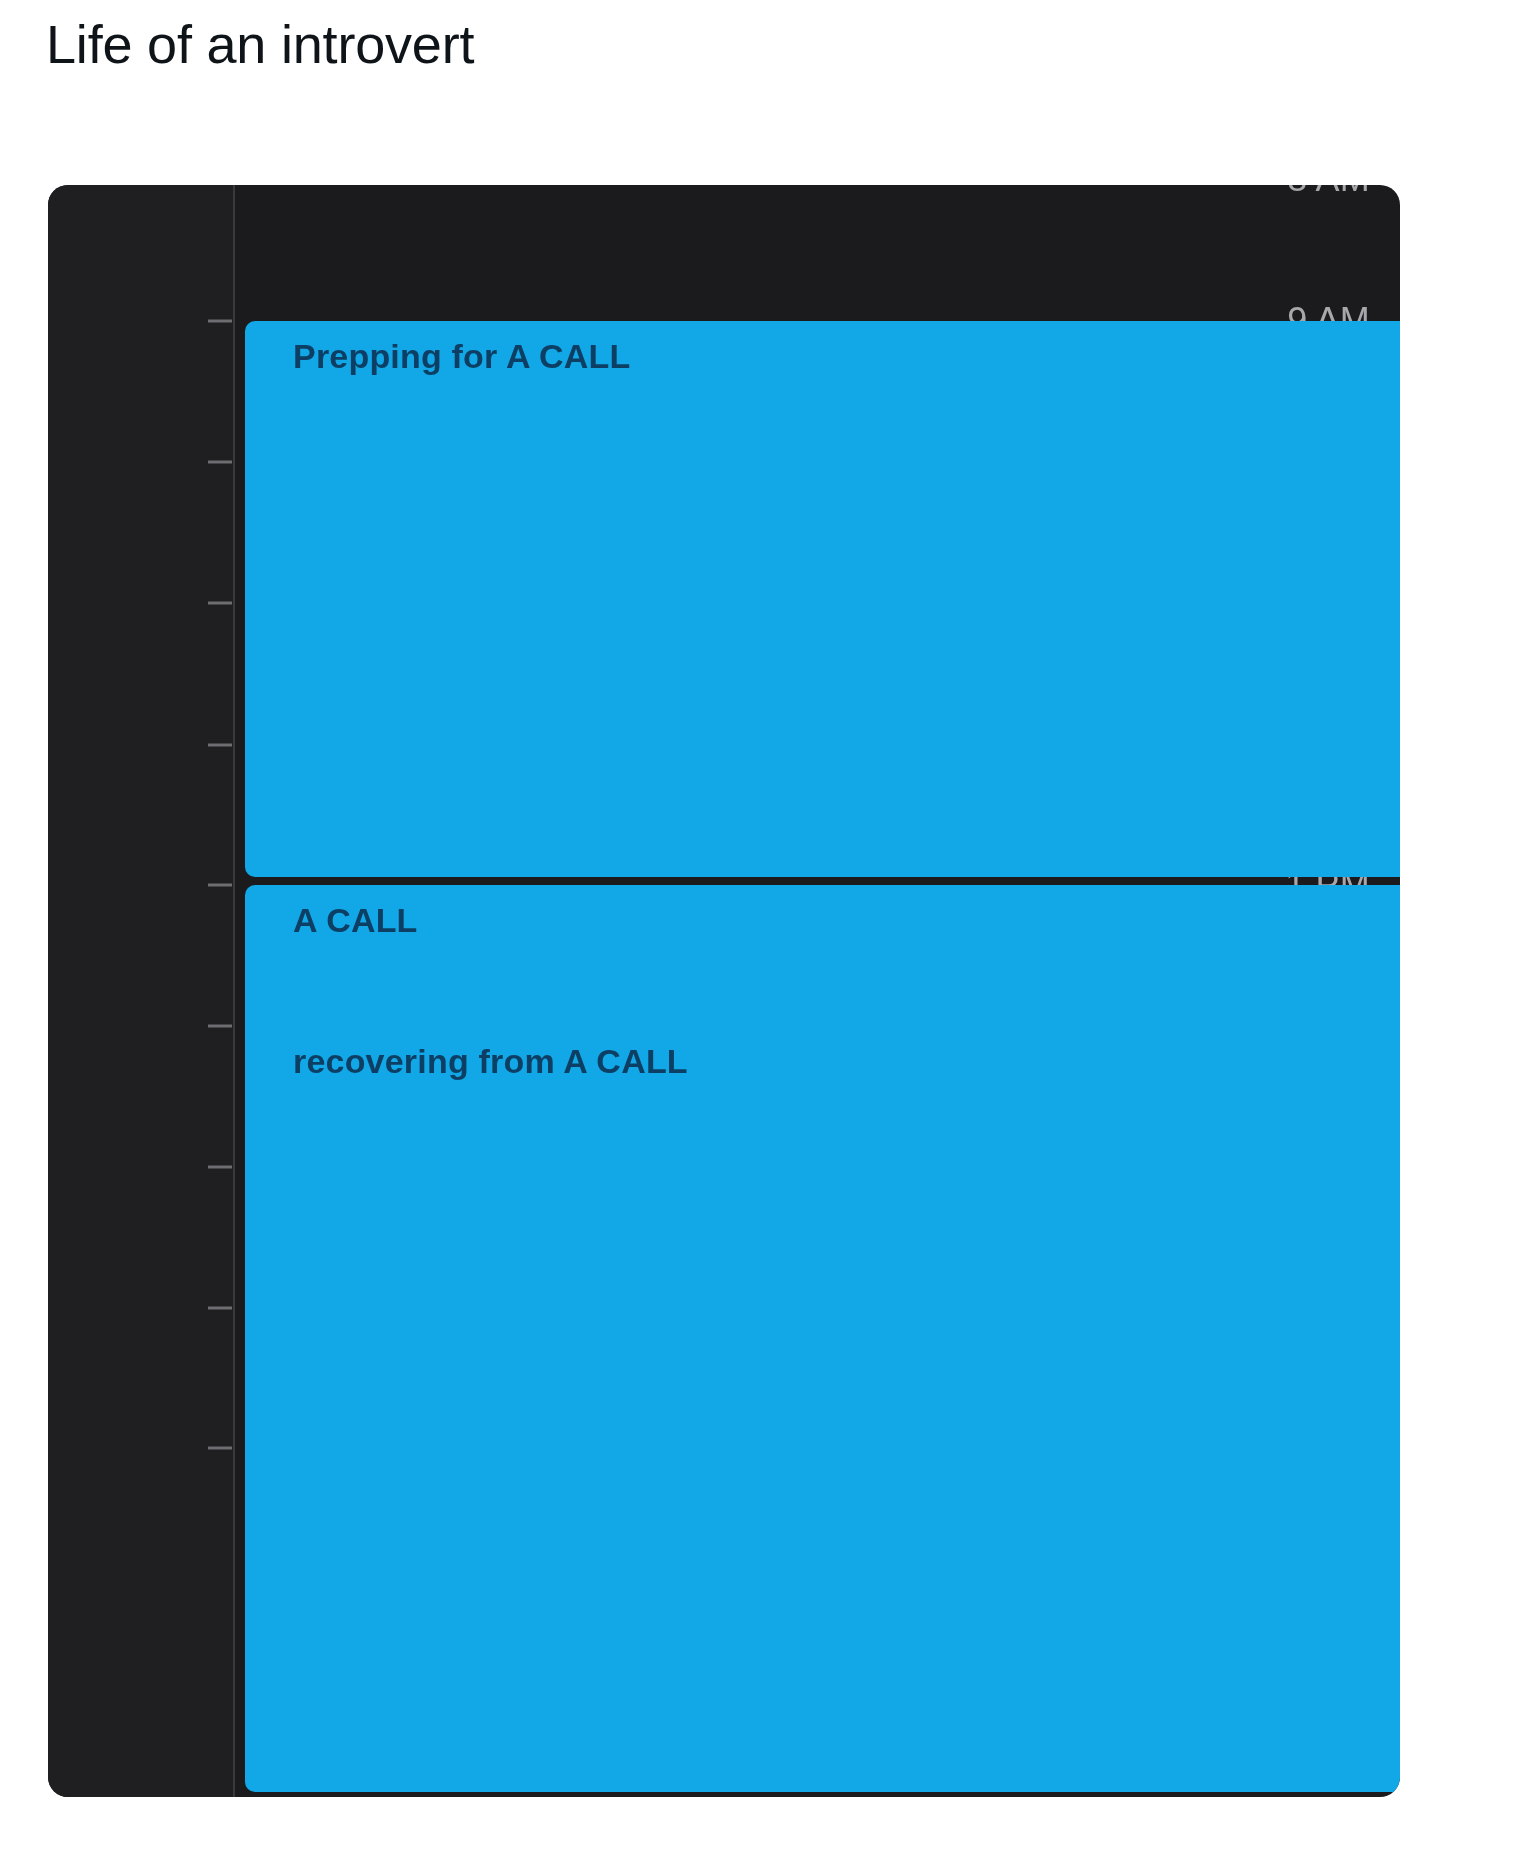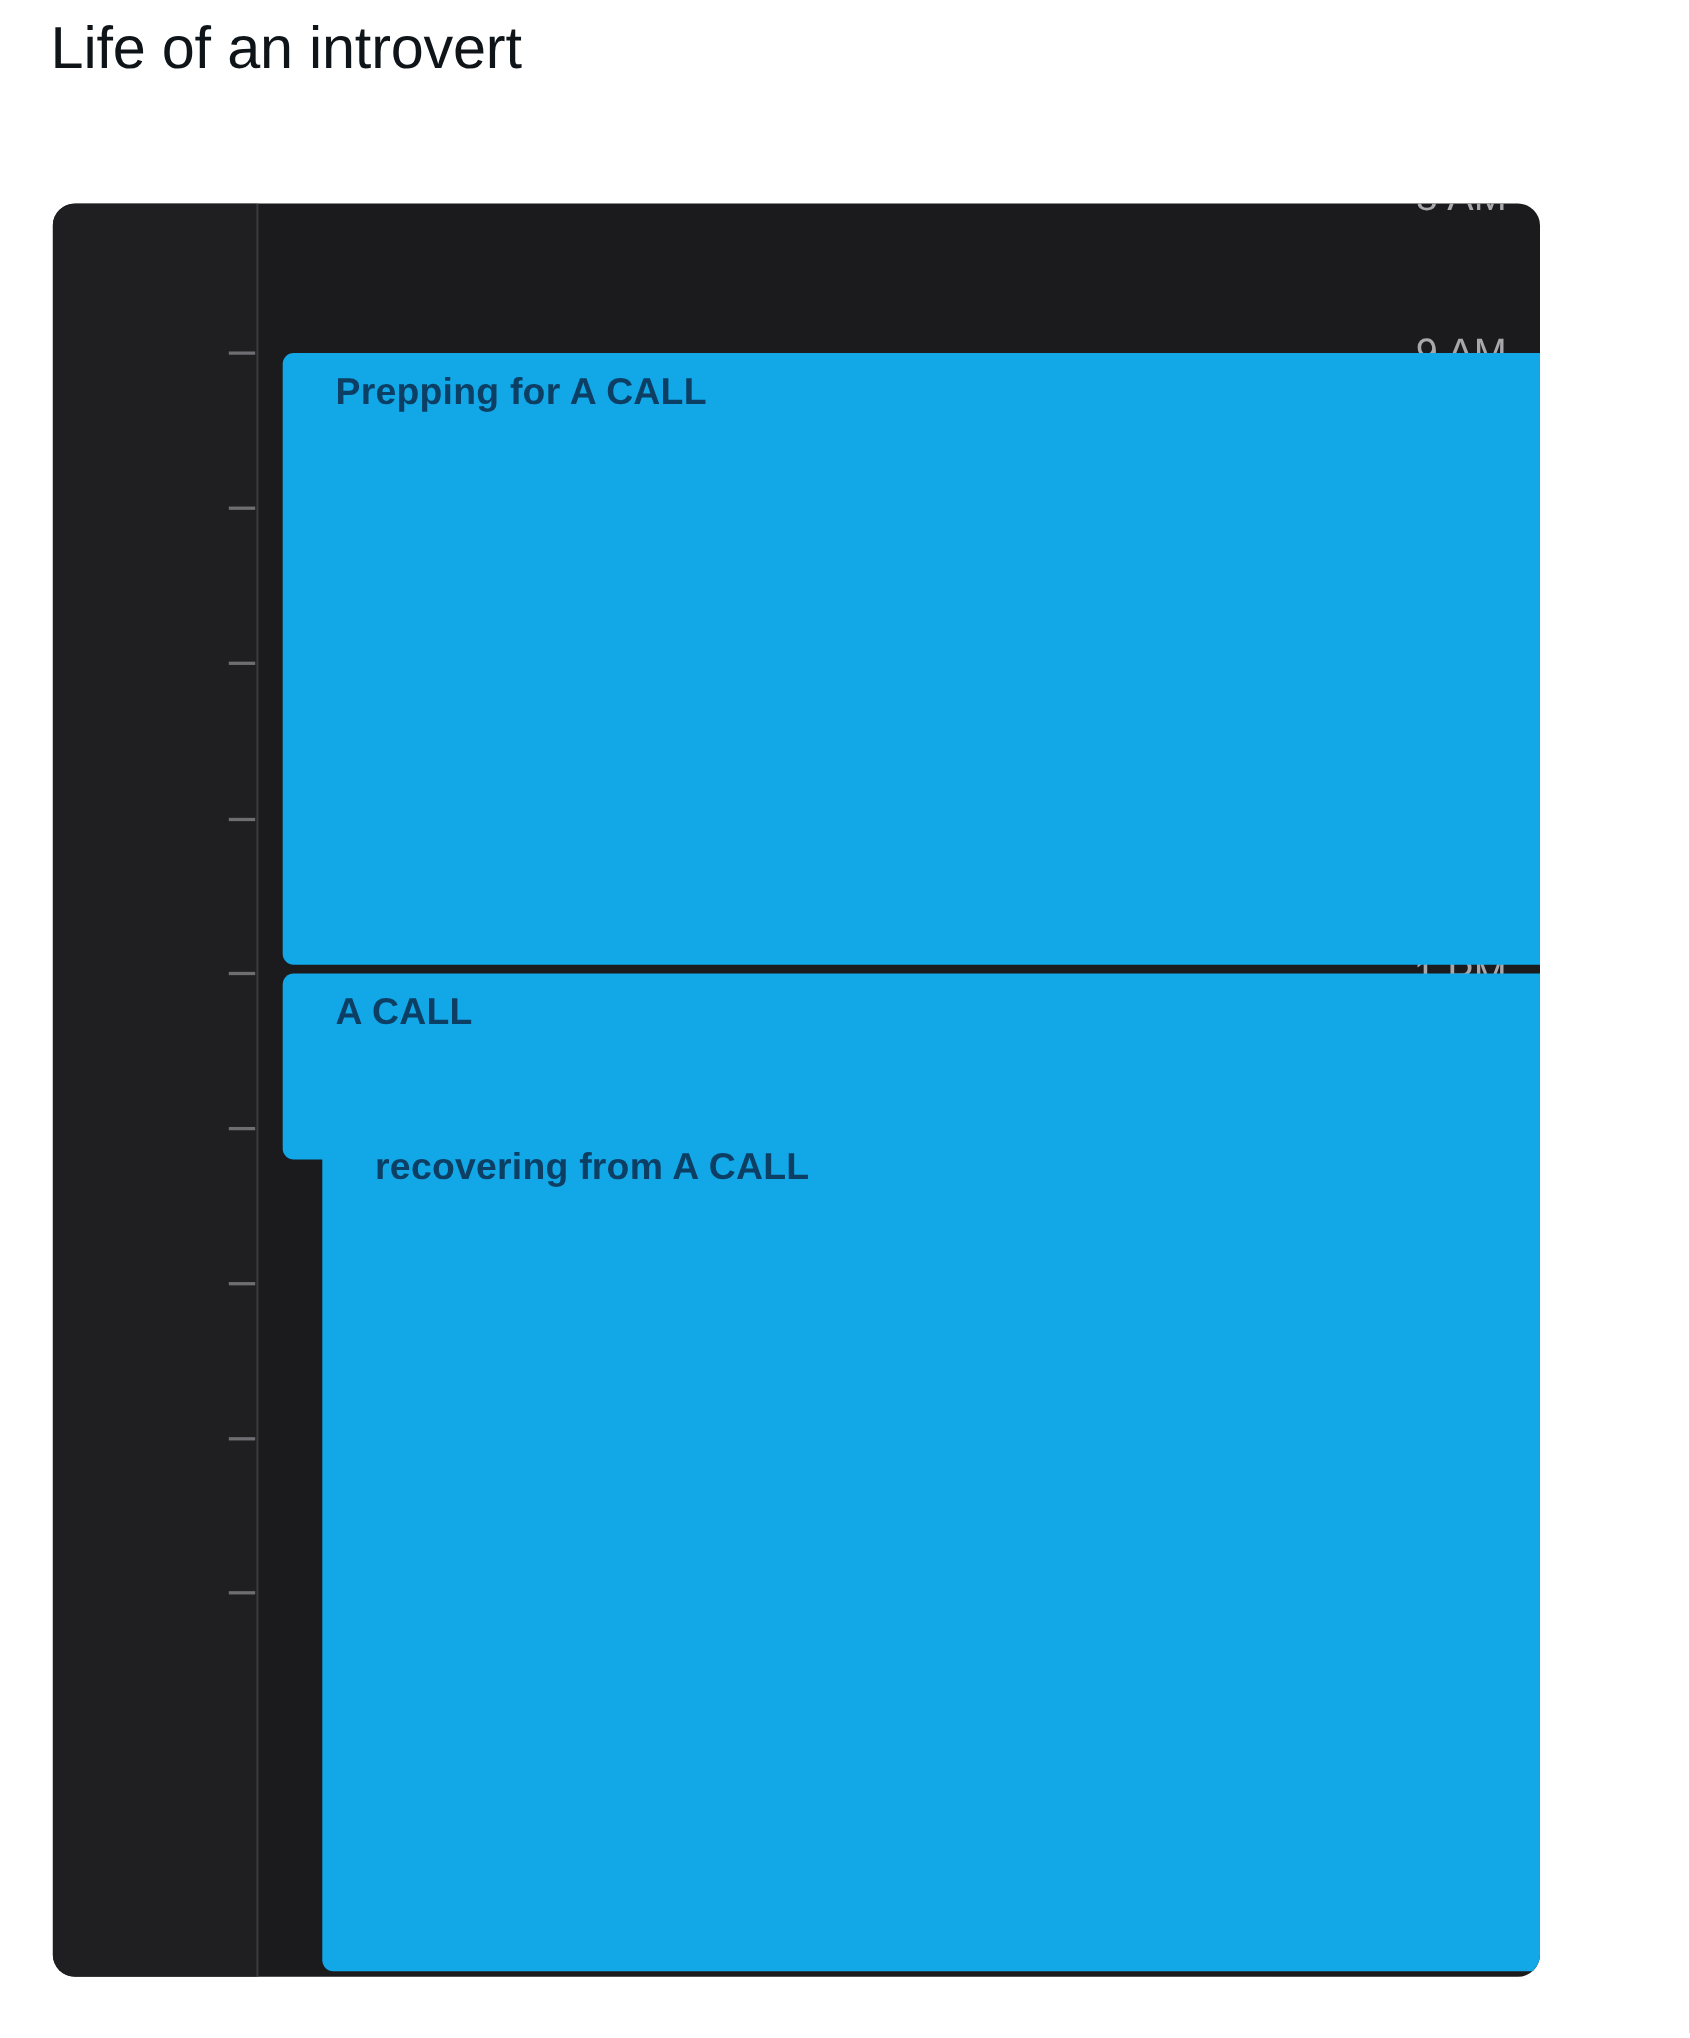--- a/index.html
+++ b/index.html
@@ -89,21 +89,21 @@
     left: 160px;
     width: 24px;
     height: 3px;
     background: #6d6d72;
     transform: translateY(-50%);
   }
 
   
   .event {
     position: absolute;
-    left: 22px;
+    left: 10px;
     right: -14px;
     background: #12a8e8;
     border-radius: 10px;
     box-sizing: border-box;
     padding: 16px 0 0 48px;
     overflow: hidden;
   }
   .event-title {
     color: #0c3f63;
     font-size: 34px;
@@ -155,18 +155,18 @@
   <div class="grid-area">
 
     <div class="event" style="top:136px; height:556px;">
       <div class="event-title">Prepping for A CALL</div>
     </div>
 
     <div class="event" style="top:700px; height:169px;">
       <div class="event-title">A CALL</div>
     </div>
 
-    <div class="event" style="top:841px; height:766px;margin-left:36px;">
+    <div class="event" style="top:841px; height:766px;">
       <div class="event-title">recovering from A CALL</div>
     </div>
 
   </div>
 </div>
 
 </body></html>

